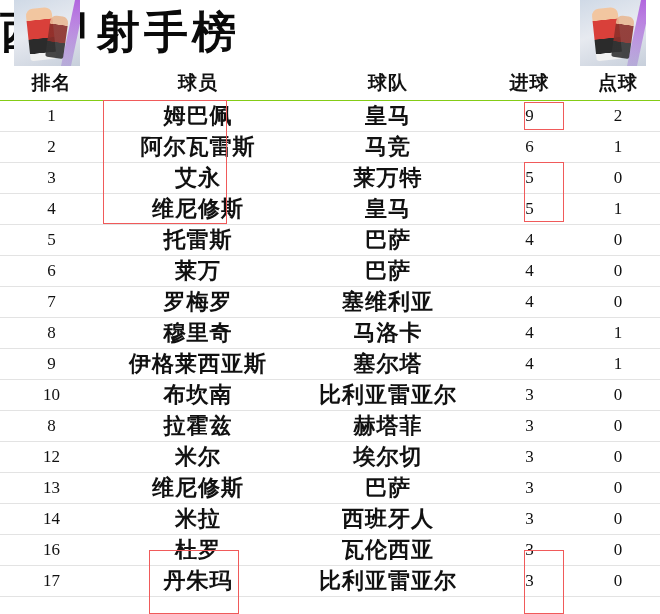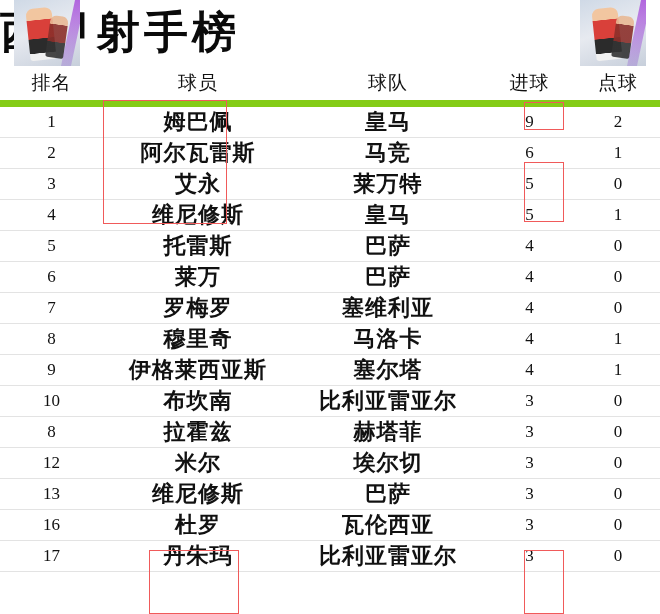--- a/index.html
+++ b/index.html
@@ -97,25 +97,25 @@
     text-align: center;
     vertical-align: middle;
     border-bottom: 1px solid #e3e3e3;
     padding: 0;
     height: 30px;
     line-height: 30px;
     white-space: nowrap;
   }
   table.ranking thead th {
     font-size: 19px;
-    font-weight: 400;
+    font-weight: 700;
     height: 34px;
     line-height: 34px;
     letter-spacing: 1px;
-    border-bottom: 7px solid #84cc16;
+    border-bottom: 1px solid #84cc16;
   }
   table.ranking tbody td.rank {
     font-size: 17px;
   }
   table.ranking tbody td.player,
   table.ranking tbody td.team {
     font-size: 22px;
     font-weight: 700;
     letter-spacing: 1px;
   }
@@ -287,20 +287,27 @@
         <td class="pens">0</td>
       </tr>
       <tr>
         <td class="rank">13</td>
         <td class="player">维尼修斯</td>
         <td class="team">巴萨</td>
         <td class="goals">3</td>
         <td class="pens">0</td>
       </tr>
       <tr>
+        <td class="rank">14</td>
+        <td class="player">米拉</td>
+        <td class="team">西班牙人</td>
+        <td class="goals">3</td>
+        <td class="pens">0</td>
+      </tr>
+      <tr>
         <td class="rank">16</td>
         <td class="player">杜罗</td>
         <td class="team">瓦伦西亚</td>
         <td class="goals">3</td>
         <td class="pens">0</td>
       </tr>
       <tr>
         <td class="rank">17</td>
         <td class="player">丹朱玛</td>
         <td class="team">比利亚雷亚尔</td>

